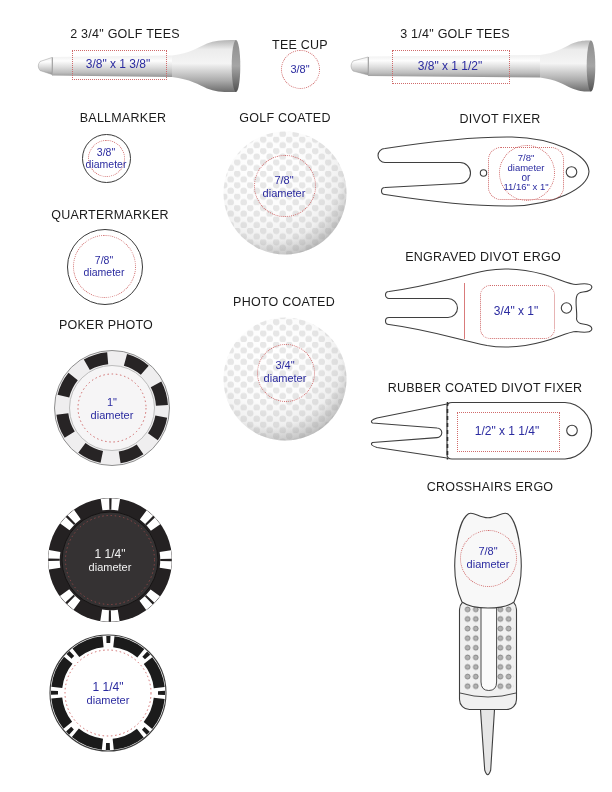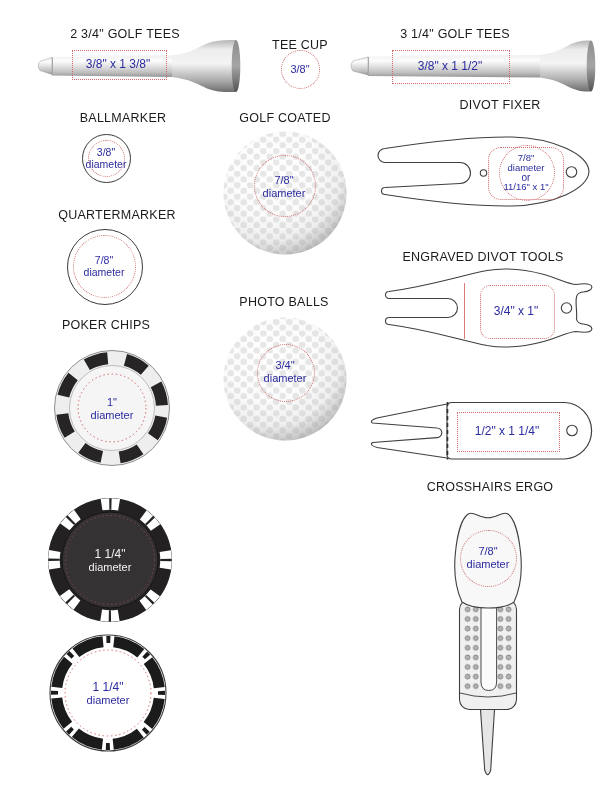--- a/index.html
+++ b/index.html
@@ -112,62 +112,62 @@
     <circle cx="285" cy="193" r="61.5" fill="url(#ballGrad)"></circle>
     <circle cx="285" cy="193" r="61.5" fill="url(#dimplePat)"></circle>
     <circle cx="285" cy="193" r="61.5" fill="url(#ballShade)"></circle>
   </svg>
   <div class="dotcircle" style="left:254px;top:155px;width:60px;height:60px"></div>
   <div class="dim d11" style="left:284px;top:186px">
     <div>7/8"</div>
     <div>diameter</div>
   </div>
 
-  <div class="title" style="left:500px;top:98px">DIVOT FIXER</div>
+  <div class="title" style="left:500px;top:112px">DIVOT FIXER</div>
   <svg class="shape" style="left:380px;top:130px;width:217px;height:85px" viewBox="380 130 217 85">
     <path d="M 385,148.5 C 430,141.5 475,136.5 512,137 C 553,138 588,154 589,171.5
              C 588,189 553,205 512,206 C 475,206.5 430,201.5 385,194.5
              A 3.5,3.5 0 0 1 385,187.5 L 460,183.5 A 10.5,10.5 0 0 0 460,162.5 L 385,162.5
              A 3.5,3.5 0 0 1 385,148.5 Z" fill="#ffffff" stroke="#3f3f3f" stroke-width="1.1" stroke-linejoin="round"></path>
     <circle cx="483.5" cy="173" r="3.2" fill="#fff" stroke="#3f3f3f" stroke-width="1.1"></circle>
     <circle cx="571.5" cy="172" r="5.3" fill="#fff" stroke="#3f3f3f" stroke-width="1.1"></circle>
   </svg>
   <div class="dotbox" style="left:488px;top:147px;width:74px;height:51px;border-radius:13px"></div>
   <div class="dotcircle" style="left:499px;top:145px;width:54px;height:54px"></div>
   <div class="dim dsm" style="left:526px;top:172px">
     <div>7/8"</div>
     <div>diameter</div>
     <div class="or">or</div>
     <div>11/16" x 1"</div>
   </div>
 
-  <div class="title" style="left:117px;top:208px">QUARTERMARKER</div>
+  <div class="title" style="left:110px;top:208px">QUARTERMARKER</div>
   <div class="solidcircle" style="left:67px;top:229px;width:74px;height:74px"></div>
   <div class="dotcircle" style="left:73px;top:235px;width:61px;height:61px"></div>
   <div class="dim d10" style="left:104px;top:266px">
     <div>7/8"</div>
     <div>diameter</div>
   </div>
 
-  <div class="title" style="left:483px;top:250px">ENGRAVED DIVOT TOOLS</div>
+  <div class="title" style="left:483px;top:250px">ENGRAVED DIVOT ERGO</div>
   <svg class="shape" style="left:383px;top:263px;width:213px;height:90px" viewBox="383 263 213 90">
     <path d="M 389,291.5 C 430,286 455,277 487,270.5 C 512,266 540,272 560,280
              C 568,283 572,284.5 576,284.5 C 583,283.5 590,283 591.5,286 C 593,289 589,291.5 583,292
              C 579.5,292.3 577,294 576.5,297 C 575,303 577.5,313 576.5,319
              C 577,322 579.5,323.7 583,324 C 589,324.5 593,327 591.5,330 C 590,333 583,332.5 576,331.5
              C 572,331.5 568,333 560,336 C 540,344 512,350 487,345.5 C 455,339 430,330 389,324.5
              A 3.5,3.5 0 0 1 389,317.5 L 448,317.5 A 9.5,9.5 0 0 0 448,298.5 L 389,298.5
              A 3.5,3.5 0 0 1 389,291.5 Z" fill="#ffffff" stroke="#3f3f3f" stroke-width="1.1" stroke-linejoin="round"></path>
     <circle cx="566.5" cy="308" r="5.2" fill="#fff" stroke="#3f3f3f" stroke-width="1.1"></circle>
   </svg>
   <div class="redline" style="left:464px;top:283px;height:56px"></div>
   <div class="dotbox" style="left:480px;top:285px;width:73px;height:52px;border-radius:10px"></div>
   <div class="dim d12" style="left:516px;top:311px">3/4" x 1"</div>
 
-  <div class="title" style="left:106px;top:318px">POKER CHIPS</div>
+  <div class="title" style="left:106px;top:318px">POKER PHOTO</div>
 
   <svg class="shape" style="left:52px;top:348px;width:120px;height:120px" viewBox="52 348 120 120">
     <circle cx="112" cy="408" r="57.5" fill="#efeeef" stroke="#8e8e8e" stroke-width="1"></circle>
     <g transform="rotate(9.9 112 408)">
       <circle cx="112" cy="408" r="50" fill="none" stroke="#272425" stroke-width="12" stroke-dasharray="22 18.05"></circle>
     </g>
     <circle cx="112" cy="408" r="42.5" fill="#f6f5f6" stroke="#bdbdbd" stroke-width="1"></circle>
     <circle cx="112" cy="408" r="34" fill="none" stroke="#d06a6a" stroke-width="1" stroke-dasharray="1.5 2.7"></circle>
   </svg>
   <div class="dim d11" style="left:112px;top:408px">
@@ -199,32 +199,33 @@
     <g transform="rotate(-2.14 108 693)">
       <circle cx="108" cy="693" r="53.5" fill="none" stroke="#1b1b1b" stroke-width="7" stroke-dasharray="4 38.02"></circle>
     </g>
     <circle cx="108" cy="693" r="43" fill="none" stroke="#d06a6a" stroke-width="1" stroke-dasharray="1.5 2.7"></circle>
   </svg>
   <div class="dim d11" style="left:108px;top:693px">
     <div style="font-size:12px">1 1/4"</div>
     <div>diameter</div>
   </div>
 
-  <div class="title" style="left:284px;top:295px">PHOTO BALLS</div>
+  <div class="title" style="left:284px;top:295px">PHOTO COATED</div>
   <svg class="shape" style="left:222px;top:316px;width:126px;height:126px" viewBox="222 316 126 126">
     <circle cx="285" cy="379" r="61.5" fill="url(#ballGrad)"></circle>
     <circle cx="285" cy="379" r="61.5" fill="url(#dimplePat)"></circle>
     <circle cx="285" cy="379" r="61.5" fill="url(#ballShade)"></circle>
   </svg>
   <div class="dotcircle" style="left:257px;top:344px;width:56px;height:56px"></div>
   <div class="dim d11" style="left:285px;top:371px">
     <div>3/4"</div>
     <div>diameter</div>
   </div>
 
+  <div class="title" style="left:485px;top:381px">RUBBER COATED DIVOT FIXER</div>
   <svg class="shape" style="left:365px;top:396px;width:235px;height:67px" viewBox="365 396 235 67">
     <path d="M 447,404 L 377,418 Q 369,420.5 372.5,423 L 437,428 A 4.8,4.8 0 0 1 437,437.6
              L 372.5,442.5 Q 369,445 377,447.5 L 447,458" fill="#ffffff" stroke="#3f3f3f" stroke-width="1.1" stroke-linejoin="round"></path>
     <path d="M 452,402.5 Q 447,402.5 447,407 L 447,454.5 Q 447,459 452,459 L 565,459
              A 28.3,28.3 0 0 0 565,402.5 Z" fill="#ffffff" stroke="#3f3f3f" stroke-width="1.2" stroke-linejoin="round"></path>
     <line x1="447.5" y1="402" x2="447.5" y2="459.5" stroke="#2e2e2e" stroke-width="1.6" stroke-dasharray="4 3"></line>
     <circle cx="572" cy="430.5" r="5.3" fill="#fff" stroke="#3f3f3f" stroke-width="1.1"></circle>
   </svg>
   <div class="dotbox" style="left:457px;top:412px;width:101px;height:38px"></div>
   <div class="dim d12" style="left:507px;top:431px">1/2" x 1 1/4"</div>

